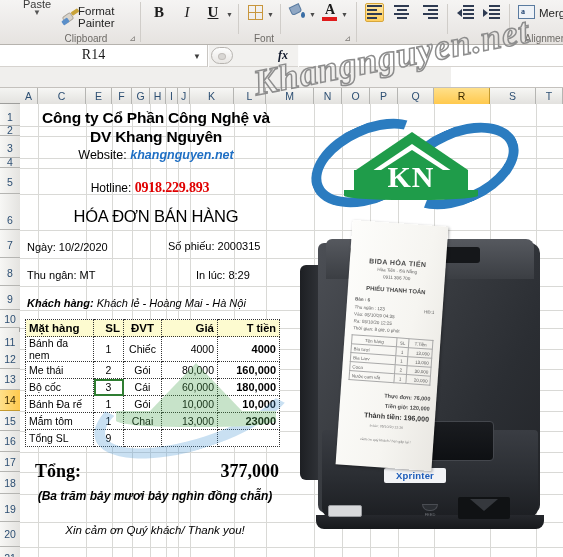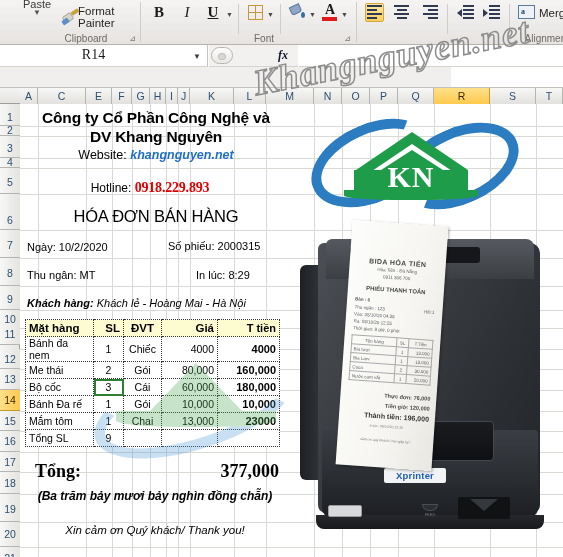--- a/index.html
+++ b/index.html
@@ -467,21 +467,21 @@
       <div class="rowcell" style="top:0px;   height:22px; line-height:26px;">1</div>
       <div class="rowcell" style="top:22px;  height:10px; line-height:8px;">2</div>
       <div class="rowcell" style="top:32px;  height:22px; line-height:24px;">3</div>
       <div class="rowcell" style="top:54px;  height:10px; line-height:8px;">4</div>
       <div class="rowcell" style="top:64px;  height:26px; line-height:28px;">5</div>
       <div class="rowcell" style="top:90px;  height:36px; line-height:52px;">6</div>
       <div class="rowcell" style="top:126px; height:28px; line-height:30px;">7</div>
       <div class="rowcell" style="top:154px; height:28px; line-height:30px;">8</div>
       <div class="rowcell" style="top:182px; height:24px; line-height:26px;">9</div>
       <div class="rowcell" style="top:206px; height:18px; line-height:18px;">10</div>
-      <div class="rowcell" style="top:220px; height:21px; line-height:21px;">11</div>
+      <div class="rowcell" style="top:228px; height:21px; line-height:21px;">11</div>
       <div class="rowcell" style="top:245px; height:20px; line-height:20px;">12</div>
       <div class="rowcell" style="top:265px; height:21px; line-height:21px;">13</div>
       <div class="rowcell sel" style="top:286px; height:21px; line-height:21px;">14</div>
       <div class="rowcell" style="top:307px; height:20px; line-height:20px;">15</div>
       <div class="rowcell" style="top:327px; height:21px; line-height:21px;">16</div>
       <div class="rowcell" style="top:348px; height:20px; line-height:20px;">17</div>
       <div class="rowcell" style="top:368px; height:22px; line-height:22px;">18</div>
       <div class="rowcell" style="top:390px; height:28px; line-height:30px;">19</div>
       <div class="rowcell" style="top:418px; height:25px; line-height:25px;">20</div>
       <div class="rowcell" style="top:443px; height:22px; line-height:22px;">21</div>

